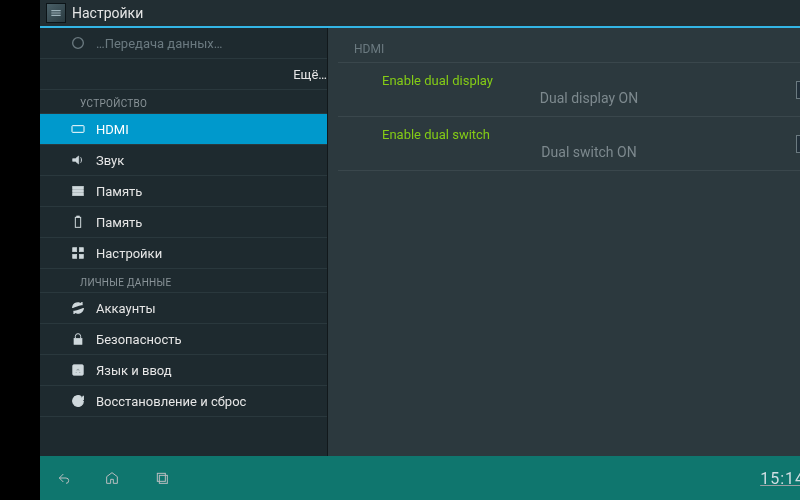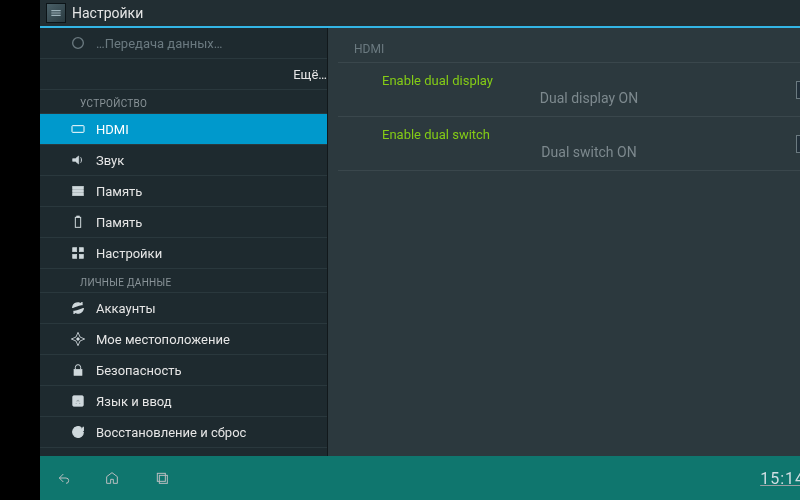--- a/index.html
+++ b/index.html
@@ -134,29 +134,20 @@
       <div class="sb-item">
         <span class="icon">
             <svg viewBox="0 0 24 24" fill="none" stroke="#cfd8dc" stroke-width="1.8">
               <path d="M4 12a8 8 0 0 1 14-5"></path>
               <path d="M20 12a8 8 0 0 1-14 5"></path>
               <polyline points="18 3 18 7 14 7"></polyline>
               <polyline points="6 21 6 17 10 17"></polyline>
             </svg>
           </span>
         <span>Аккаунты</span>
-      </div>
-      <div class="sb-item">
-        <span class="icon">
-            <svg viewBox="0 0 24 24">
-              <path d="M12 2l3 7 7 3-7 3-3 7-3-7-7-3 7-3z" fill="none" stroke="#cfd8dc" stroke-width="1.3"></path>
-              <circle cx="12" cy="12" r="2"></circle>
-            </svg>
-          </span>
-        <span>Мое местоположение</span>
       </div>
       <div class="sb-item">
         <span class="icon">
             <svg viewBox="0 0 24 24">
               <rect x="6" y="11" width="12" height="9"></rect>
               <path d="M8 11V8a4 4 0 0 1 8 0v3" fill="none" stroke="#cfd8dc" stroke-width="1.5"></path>
             </svg>
           </span>
         <span>Безопасность</span>
       </div>

